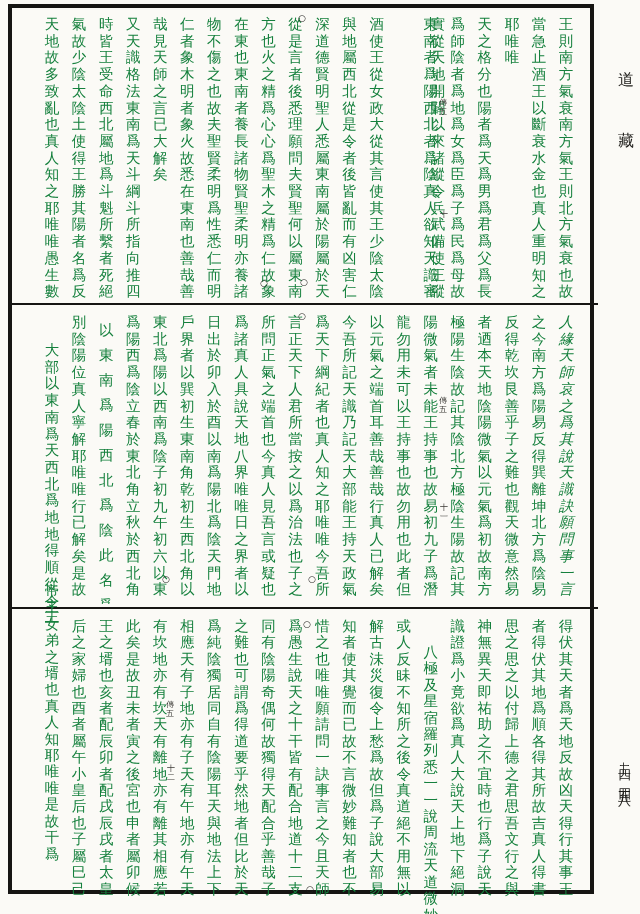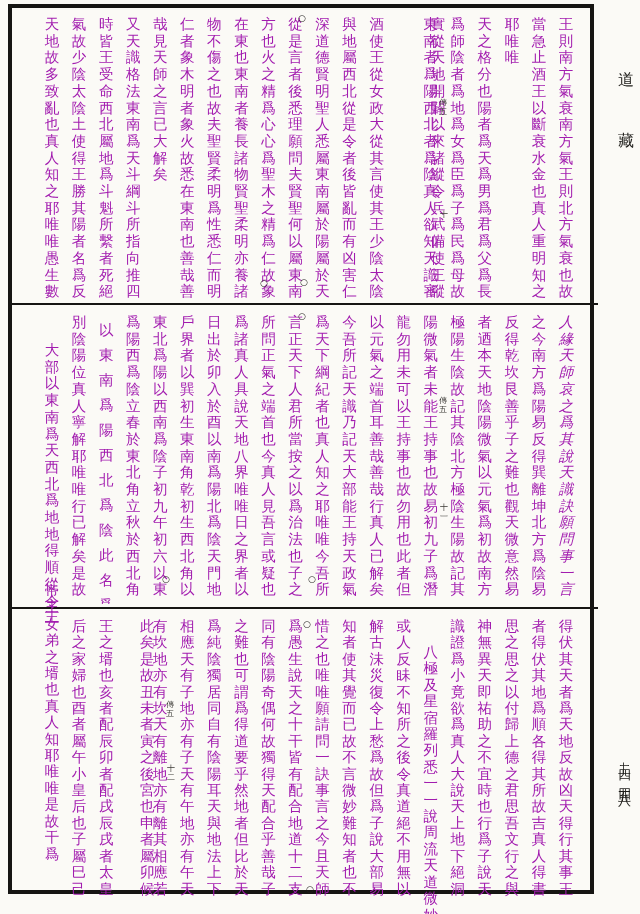--- a/index.html
+++ b/index.html
@@ -5,21 +5,21 @@
   html,body{margin:0;padding:0;background:#e8e6e0;}
   #page{position:relative;width:640px;height:914px;background:#fbfaf6;overflow:hidden;
         font-family:"DejaVu Serif","Liberation Serif",serif;color:#1c1b18;}
   
   #frame{position:absolute;left:8px;top:4px;width:586px;height:890px;
          border:4px solid #161513;background:#fbfaf6;box-sizing:border-box;}
   .rule{position:absolute;left:12px;width:586px;height:2px;background:#161513;}
   
   .col{position:absolute;width:26px;text-align:center;
        font-size:14.5px;word-break:break-all;overflow:hidden;
-       color:#a21caf;}
+       color:#15803d;}
   
   .gnote{position:absolute;width:10px;font-size:8px;line-height:9px;
          word-break:break-all;text-align:center;color:#3a3834;}
   
   .judou{position:absolute;font-size:9px;line-height:9px;color:#201f1c;}
   
   .margin-label{position:absolute;font-size:16px;color:#1c1b18;}
   #volpage{position:absolute;writing-mode:vertical-rl;text-orientation:mixed;
            font-size:13px;letter-spacing:3px;color:#1c1b18;}
 </style>
@@ -97,21 +97,21 @@
       <div class="col" style="left: 390.7px; top: 618px; height: 280px; line-height: 16.4px;">或人反眛不知所之後令真道絕不用無以</div>
       <div class="col" style="left: 363.65px; top: 618px; height: 280px; line-height: 16.4px;">解古沬災復令上愁爲故但爲子說大部易</div>
       <div class="col" style="left: 336.6px; top: 618px; height: 280px; line-height: 16.4px;">知者使其覺而已故不言微妙難知者也不</div>
       <div class="col" style="left: 309.55px; top: 618px; height: 280px; line-height: 16.4px;">惜之也唯唯願請問一訣事言之今且天師</div>
       <div class="col" style="left: 282.5px; top: 618px; height: 280px; line-height: 16.4px;">爲愚生說天之十干皆有配合地道十二支</div>
       <div class="col" style="left: 255.45px; top: 618px; height: 280px; line-height: 16.4px;">同有陰陽奇偶何故獨得天配合乎善哉子</div>
       <div class="col" style="left: 228.4px; top: 618px; height: 280px; line-height: 16.4px;">之難也可謂爲得道要乎然地者但比於天</div>
       <div class="col" style="left: 201.35px; top: 618px; height: 280px; line-height: 16.4px;">爲純陰獨居同自有陰陽耳天與地法上下</div>
       <div class="col" style="left: 174.3px; top: 618px; height: 280px; line-height: 16.4px;">相應天有子地亦有子天有午地亦有午天</div>
       <div class="col" style="left: 147.25px; top: 618px; height: 280px; line-height: 16.4px;">有坎地亦有坎天有離地亦有離其相應若</div>
-      <div class="col" style="left: 120.2px; top: 618px; height: 280px; line-height: 16.4px; margin-left: 14px;">此矣是故丑未者寅之後宮也申者屬卯候</div>
+      <div class="col" style="left: 120.2px; top: 618px; height: 280px; line-height: 16.4px;">此矣是故丑未者寅之後宮也申者屬卯候</div>
       <div class="col" style="left: 93.15px; top: 618px; height: 280px; line-height: 16.4px;">王之壻也亥者配辰卯者配戌辰戌者太皇</div>
       <div class="col" style="left: 66.1px; top: 618px; height: 280px; line-height: 16.4px;">后之家婦也酉者屬午小皇后也子屬巳己</div>
       <div class="col" style="left: 39.05px; top: 583px; height: 280px; line-height: 16.4px;">帝王女弟之壻也真人知耶唯唯是故干爲</div>
       <div class="gnote" style="left: 165px; top: 700px;">傳五</div>
       <div class="gnote" style="left: 166px; top: 764px;">十二</div>
       <div class="judou" style="left: 303px; top: 620px;">○</div>
       <div class="judou" style="left: 306px; top: 885px;">○</div>
     </div>
 
   <div class="margin-label" style="left:618px;top:70px;">道</div>

